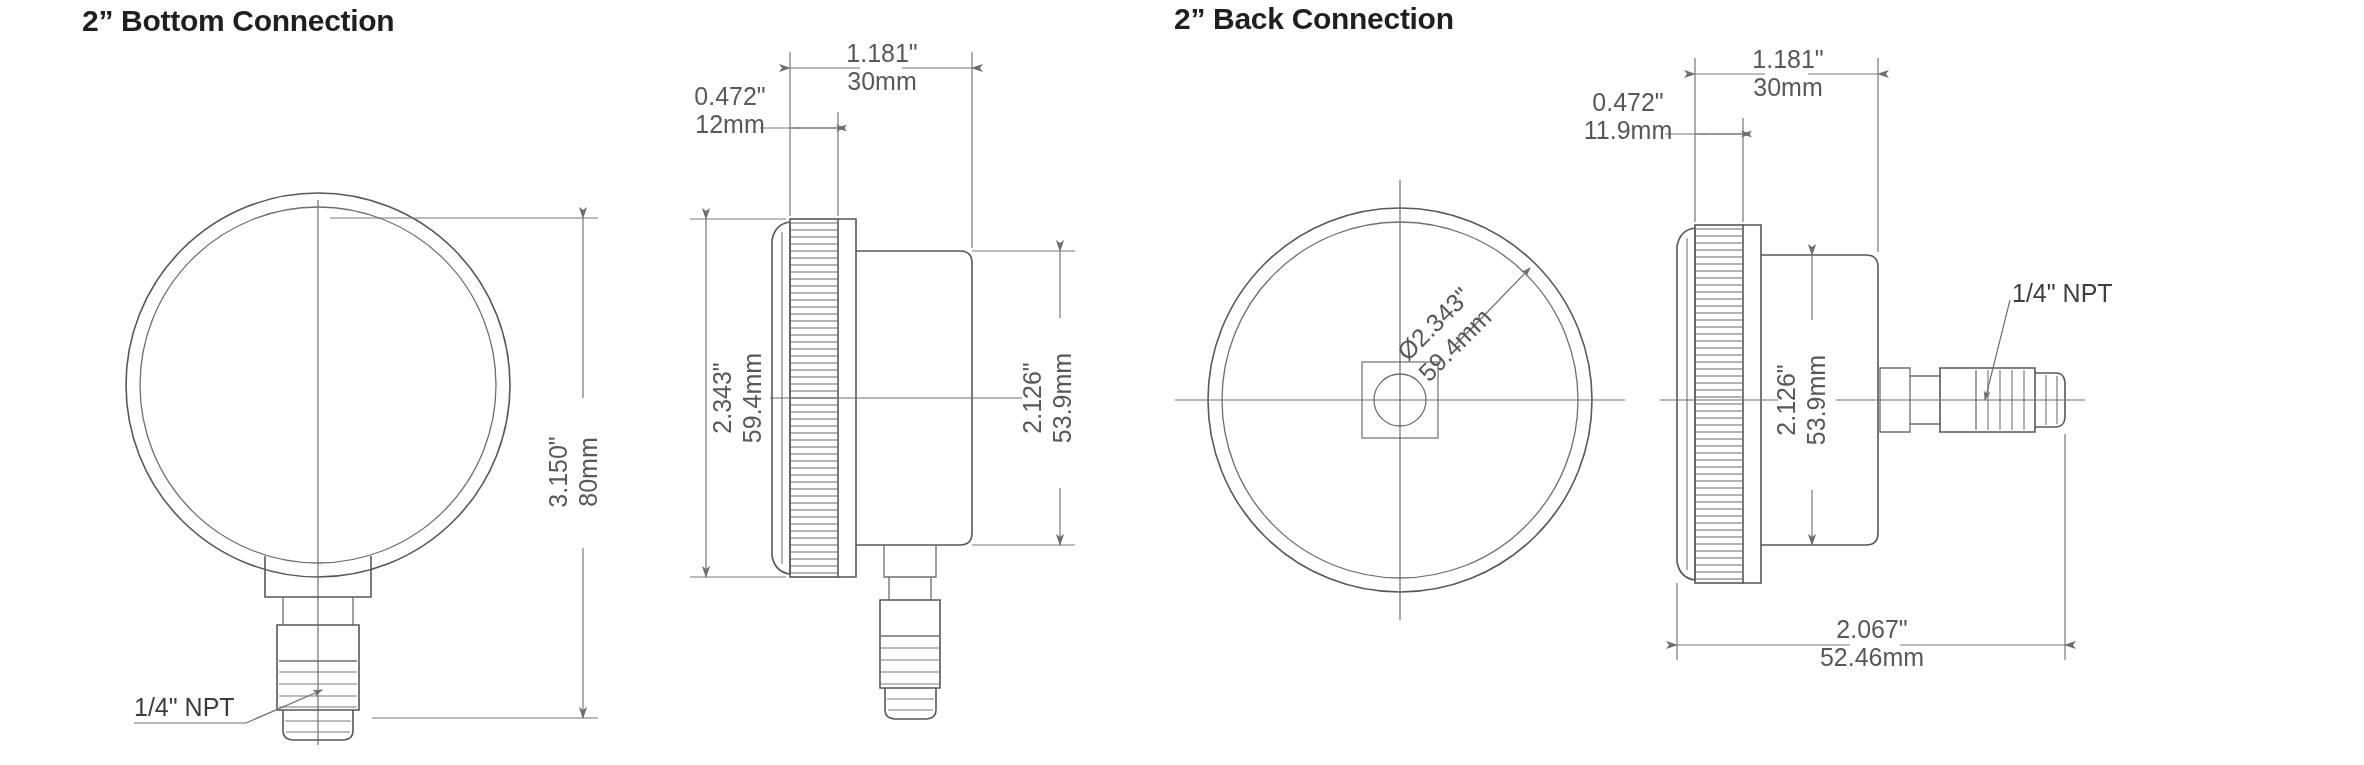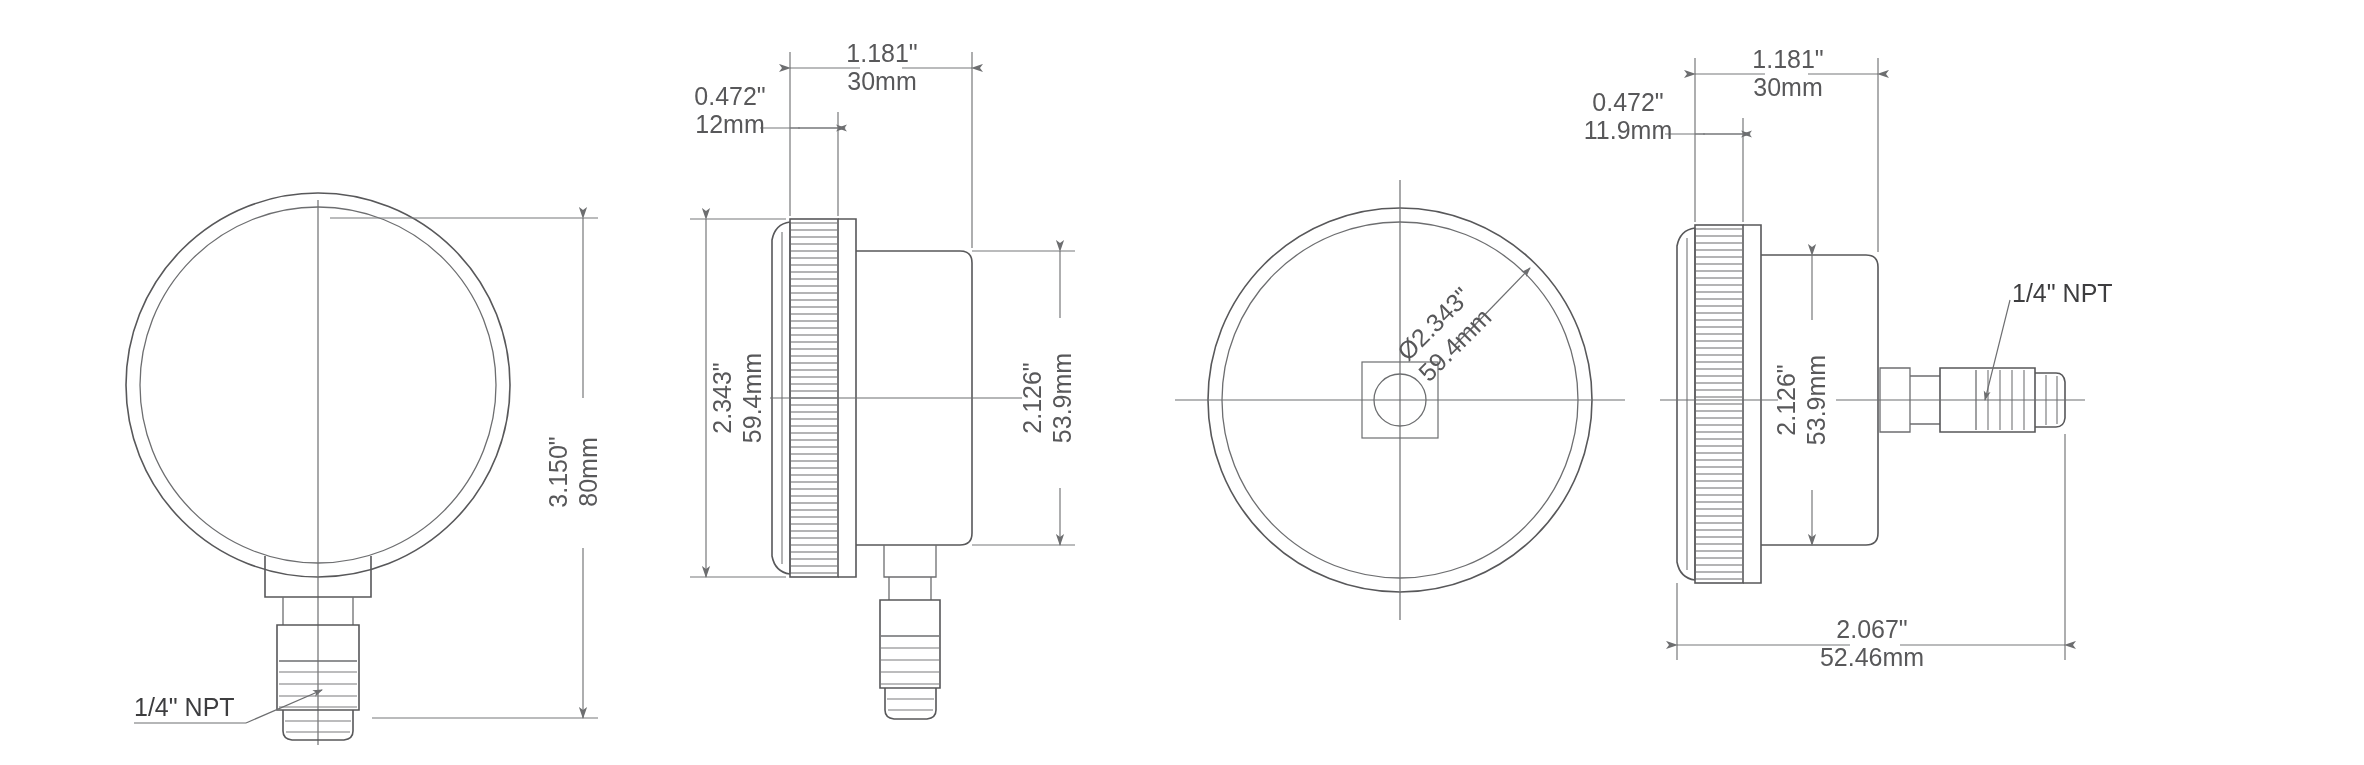--- a/index.html
+++ b/index.html
@@ -63,21 +63,23 @@
     font-family: "Liberation Sans", sans-serif;
     font-size: 25px;
     fill: #3d3d3f;
   }
 </style>
 </head>
 <body>
 
 <div class="sheet">
 
-
+  <div class="panel-title" id="title-bottom">2” Bottom Connection</div>
+
+  <div class="panel-title" id="title-back">2” Back Connection</div>
 
   <svg class="drawing" viewBox="0 0 2364 765">
     <defs>
       <marker id="ar" markerWidth="12" markerHeight="9" refX="11" refY="4.5" orient="auto" markerUnits="userSpaceOnUse">
         <path d="M0,0.4 L12,4.5 L0,8.6 L3,4.5 Z" class="arrow"></path>
       </marker>
       <marker id="arS" markerWidth="10" markerHeight="8" refX="9" refY="4" orient="auto" markerUnits="userSpaceOnUse">
         <path d="M0,0.5 L10,4 L0,7.5 L2.6,4 Z" class="arrow"></path>
       </marker>
     </defs>

